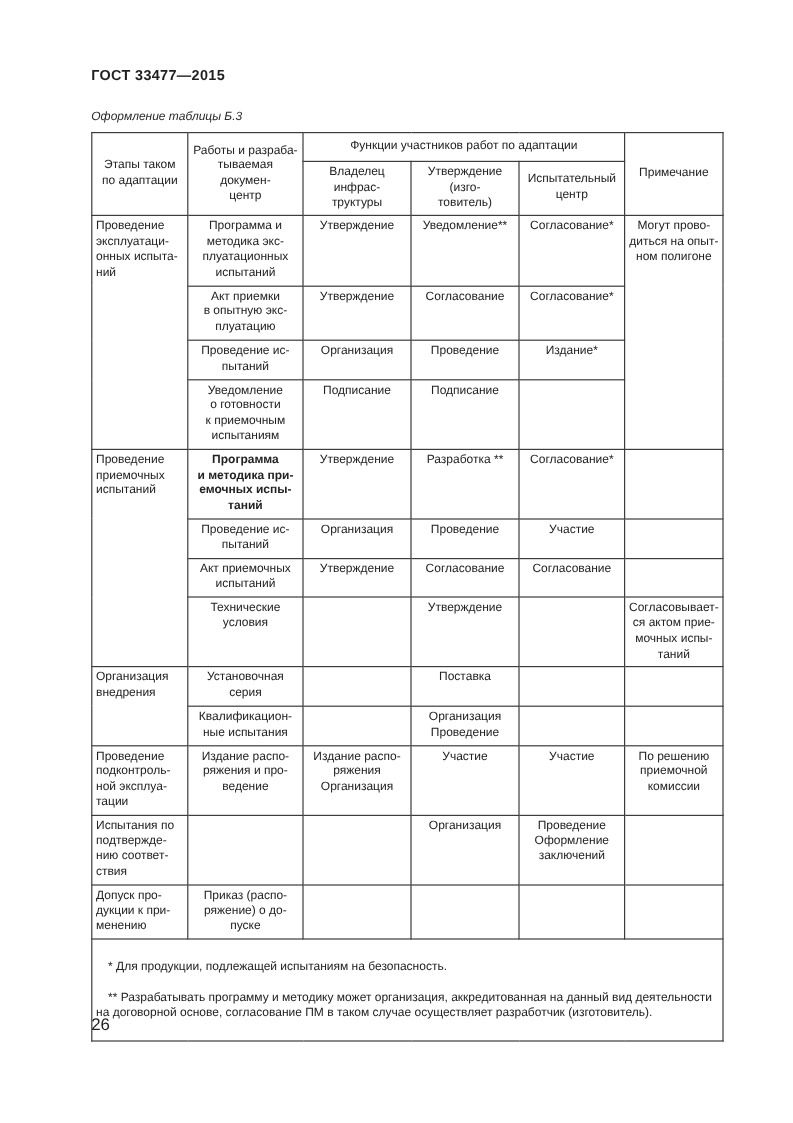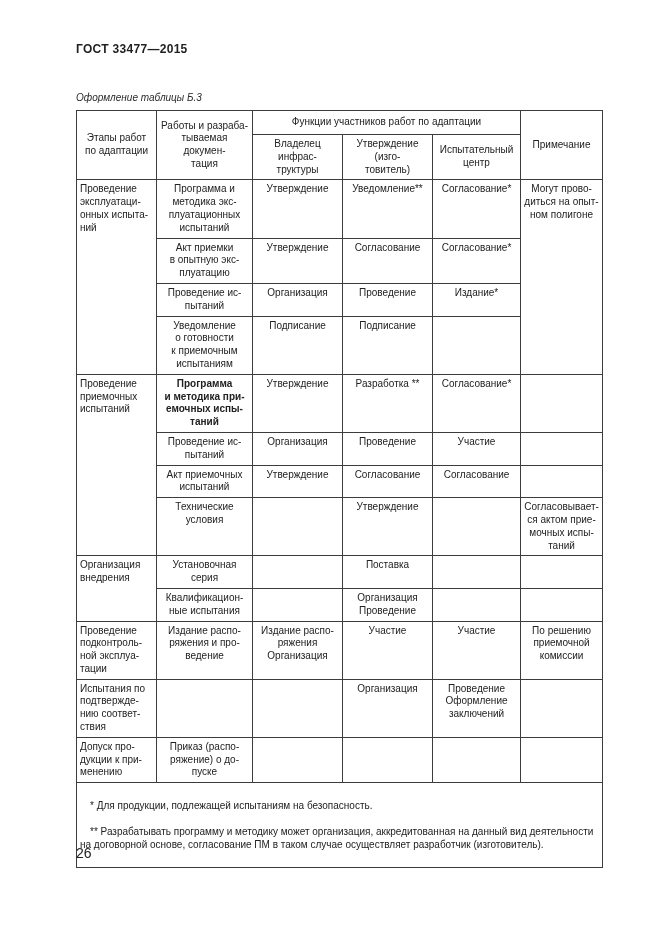--- a/index.html
+++ b/index.html
@@ -12,21 +12,21 @@
   .page {
     position: relative;
     width: 661px;
     height: 936px;
     background: #ffffff;
     overflow: hidden;
   }
   .doc-number {
     position: absolute;
     left: 76px;
-    top: 42px;
+    top: 56px;
     font-size: 12px;
     font-weight: bold;
     letter-spacing: 0.3px;
   }
   .caption {
     position: absolute;
     left: 76px;
     top: 92px;
     font-size: 10px;
     font-style: italic;
@@ -84,25 +84,25 @@
     <colgroup>
       <col style="width:80px">
         <col style="width:96px">
         <col style="width:90px">
         <col style="width:90px">
         <col style="width:88px">
         <col style="width:82px">
     </colgroup>
     <thead>
       <tr style="height:24px">
-        <th rowspan="2">Этапы работ
+        <th rowspan="2">Этапы таком
 по адаптации</th>
         <th rowspan="2">Работы и разраба-
 тываемая докумен-
-тация</th>
+центр</th>
         <th colspan="3">Функции участников работ по адаптации</th>
         <th rowspan="2">Примечание</th>
       </tr>
       <tr style="height:34px">
         <th>Владелец инфрас-
 труктуры</th>
         <th>Утверждение (изго-
 товитель)</th>
         <th>Испытательный
 центр</th>

